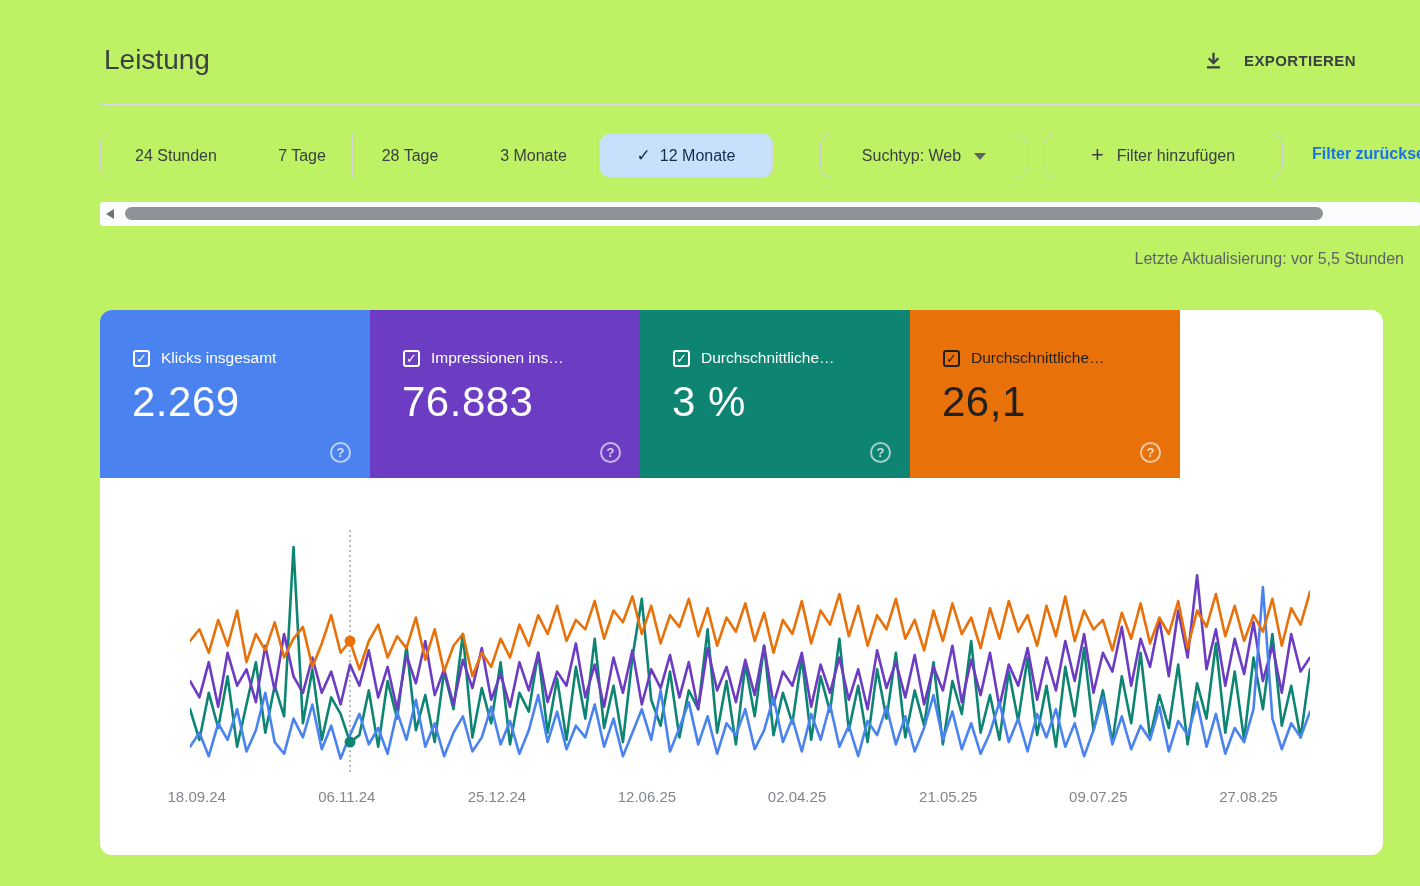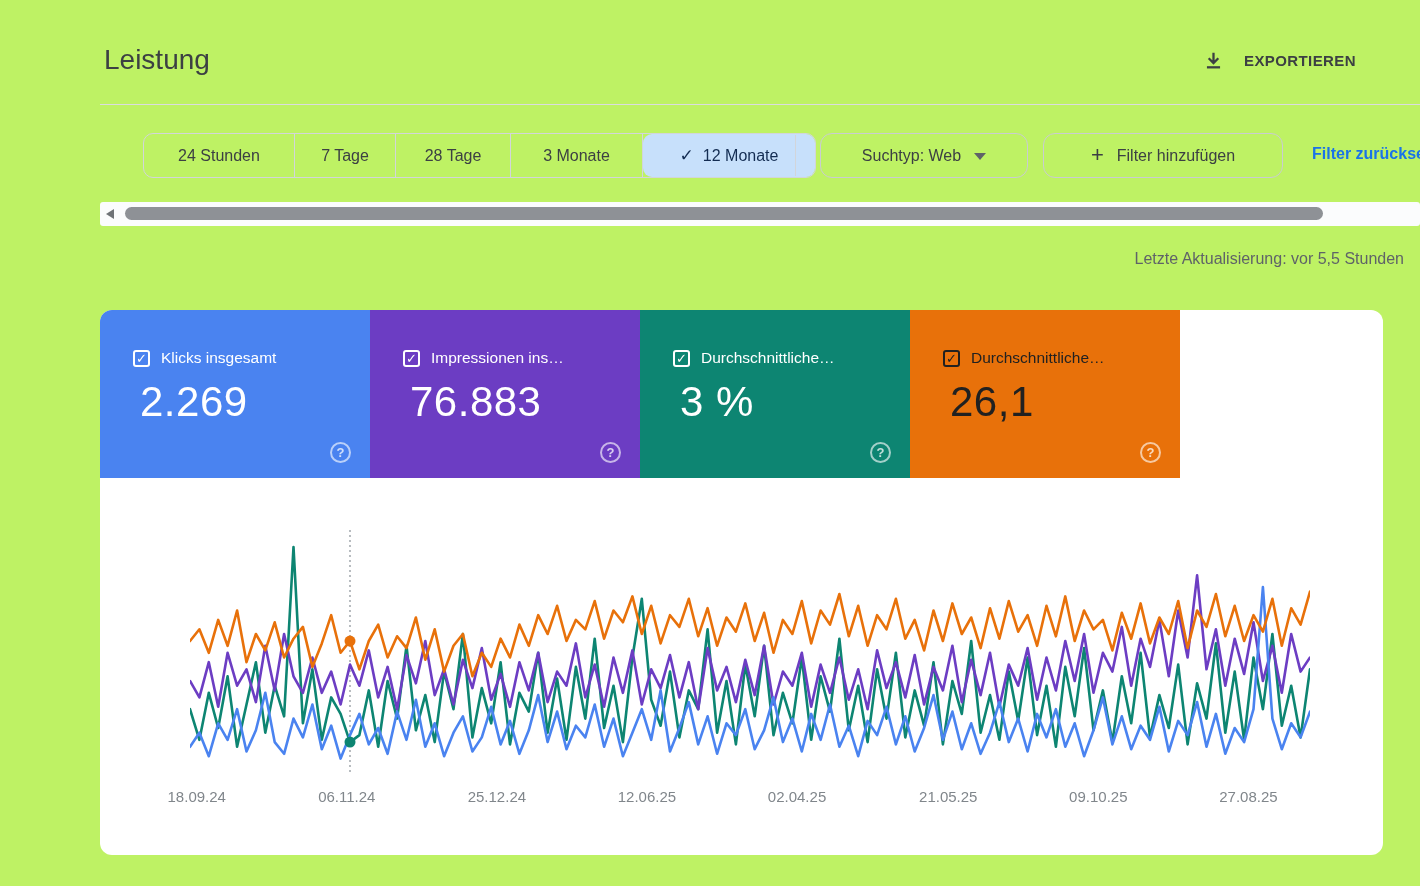--- a/index.html
+++ b/index.html
@@ -7,21 +7,21 @@
   body { font-family:"Liberation Sans","DejaVu Sans",sans-serif; background:#eef1f6; }
   .page { position:relative; width:1420px; height:886px; background:#bef264; overflow:hidden; }
 
   
   .page-title { position:absolute; left:104px; top:44px; font-size:28px; color:#3c4043; }
   .export-btn { position:absolute; left:1203px; top:44px; height:32px; display:flex; align-items:center; gap:20px; cursor:pointer; }
   .export-btn .label { font-size:15px; font-weight:bold; letter-spacing:0.4px; color:#3c4043; }
   .header-divider { position:absolute; left:100px; top:104px; width:1320px; height:1px; background:#dadce0; }
 
   
-  .tab-group { position:absolute; left:100px; top:133px; height:45px; display:flex; border:1px solid #d2d5da; border-radius:10px; background:transparent;margin-left:43px; }
+  .tab-group { position:absolute; left:100px; top:133px; height:45px; display:flex; border:1px solid #d2d5da; border-radius:10px; background:transparent; }
   .tab { display:flex; align-items:center; justify-content:center; gap:9px; font-size:16px; color:#3c4043; border-right:1px solid #d2d5da; cursor:pointer; }
   .tab:last-child { border-right:none; }
   .tab.selected { background:#c7e0fb; border-radius:9px; color:#132c52; font-weight:normal; }
   .tab .check { font-size:17px; color:#132c52; font-weight:bold; }
   .toolbar-divider { position:absolute; left:795px; top:135px; width:1px; height:41px; background:#d2d5da; }
   .pill-btn { position:absolute; top:133px; height:45px; border:1px solid #c9ccd1; border-radius:12px; display:flex; align-items:center; justify-content:center; gap:13px; font-size:16px; color:#3c4043; cursor:pointer; background:transparent; }
   .btn-searchtype { left:820px; width:208px; }
   .btn-addfilter { left:1043px; width:240px; }
   .caret-down { width:0; height:0; border-left:6px solid transparent; border-right:6px solid transparent; border-top:7px solid #5f6368; margin-top:2px; }
   .plus-glyph { font-size:22px; color:#3c4043; font-weight:normal; line-height:1; margin-top:-2px; }
@@ -38,21 +38,21 @@
   .panel { position:absolute; left:100px; top:310px; width:1283px; height:545px; background:#ffffff; border-radius:12px; }
 
   
   .cards { position:absolute; left:0; top:0; height:168px; display:flex; }
   .metric-card { width:270px; height:168px; position:relative; cursor:pointer; }
   .metric-card.first { border-top-left-radius:12px; }
   .metric-card .label-row { position:absolute; left:33px; top:39px; display:flex; align-items:center; gap:11px; }
   .cb { width:17px; height:17px; border:2px solid currentColor; border-radius:3px; display:flex; align-items:center; justify-content:center; flex:0 0 auto; }
   .cb .mark { font-size:13px; font-weight:bold; line-height:1; }
   .metric-card .label { font-size:15.5px; white-space:nowrap; }
-  .metric-card .value { position:absolute; left:32px; top:68px; font-size:42px; letter-spacing:0.5px;margin-left:8px; }
+  .metric-card .value { position:absolute; left:32px; top:68px; font-size:42px; letter-spacing:0.5px; }
   .help-icon { position:absolute; right:19px; bottom:15px; width:21px; height:21px; border:2px solid rgba(255,255,255,0.62); border-radius:50%; color:rgba(255,255,255,0.75); font-size:13px; font-weight:bold; display:flex; align-items:center; justify-content:center; cursor:pointer; }
 
   
   .chart-wrap { position:absolute; left:90px; top:210px; width:1120px; height:262px; }
   .x-labels { position:absolute; left:0; top:478px; width:1283px; height:20px; }
   .x-labels span { position:absolute; transform:translateX(-50%); font-size:15px; color:#80868b; white-space:nowrap; }
 </style>
 </head>
 <body>
 
@@ -167,19 +167,19 @@
         </svg>
     </div>
 
     <div class="x-labels" id="x-labels">
         <span style="left: 96.72px;">18.09.24</span>
         <span style="left: 246.8px;">06.11.24</span>
         <span style="left: 396.88px;">25.12.24</span>
         <span style="left: 546.96px;">12.06.25</span>
         <span style="left: 697.04px;">02.04.25</span>
         <span style="left: 848.24px;">21.05.25</span>
-        <span style="left: 998.32px;">09.10.25</span>
+        <span style="left: 998.32px;">09.07.25</span>
         <span style="left: 1148.4px;">27.08.25</span>
       </div>
 
   </div>
 
 </div>
 
 </body></html>

